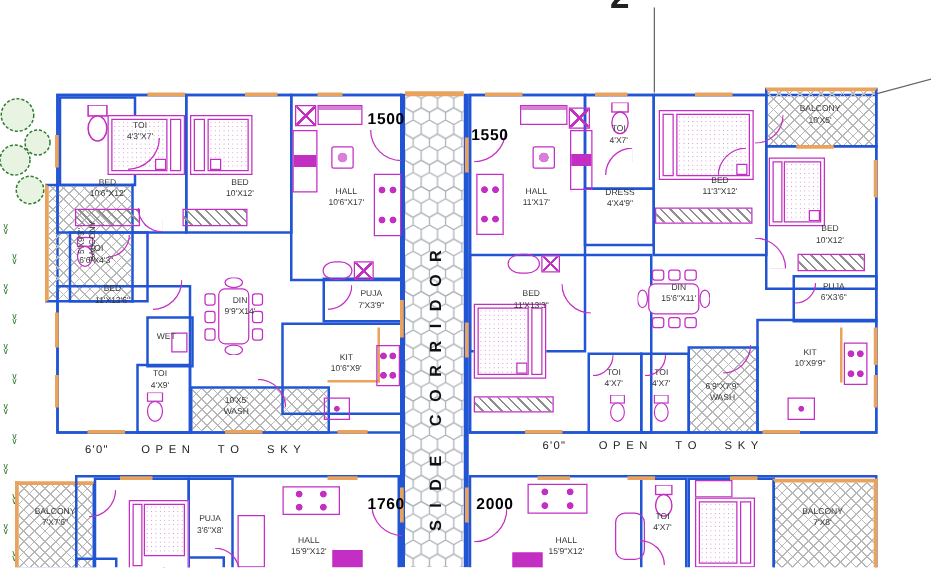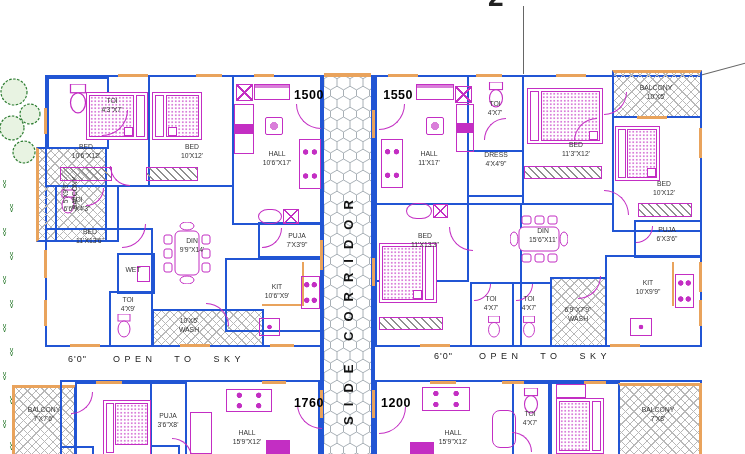--- a/index.html
+++ b/index.html
@@ -365,21 +365,21 @@
     </div>
   <div class="lbl" style="left:110px;top:296px;width:36px">
     <span>TOI</span>
       <span>4'X9'</span>
     </div>
   <div class="lbl" style="left:165px;top:317px;width:48px">
     <span>10'X5'</span>
       <span>WASH</span>
     </div>
 
-  <div class="num" style="left:377px;top:88px;width:36px;text-align:right">1550</div>
+  <div class="num" style="left:377px;top:101px;width:36px;text-align:left">1550</div>
   <div class="lbl" style="left:404px;top:150px;width:50px">
     <span>HALL</span>
       <span>11'X17'</span>
     </div>
   <div class="lbl" style="left:477px;top:100px;width:36px">
     <span>TOI</span>
       <span>4'X7'</span>
     </div>
   <div class="lbl" style="left:468px;top:151px;width:56px">
     <span>DRESS</span>
@@ -441,21 +441,21 @@
       <span>7'X7'6"</span>
     </div>
   <div class="lbl" style="left:146px;top:412px;width:44px">
     <span>PUJA</span>
       <span>3'6"X8'</span>
     </div>
   <div class="lbl" style="left:218px;top:429px;width:58px">
     <span>HALL</span>
       <span>15'9"X12'</span>
     </div>
-  <div class="num" style="left:376px;top:396px;width:40px;text-align:center">1200</div>
+  <div class="num" style="left:376px;top:396px;width:40px;text-align:center">2000</div>
   <div class="lbl" style="left:424px;top:429px;width:58px">
     <span>HALL</span>
       <span>15'9"X12'</span>
     </div>
   <div class="lbl" style="left:512px;top:410px;width:36px">
     <span>TOI</span>
       <span>4'X7'</span>
     </div>
   <div class="lbl" style="left:630px;top:406px;width:56px">
     <span>BALCONY</span>

